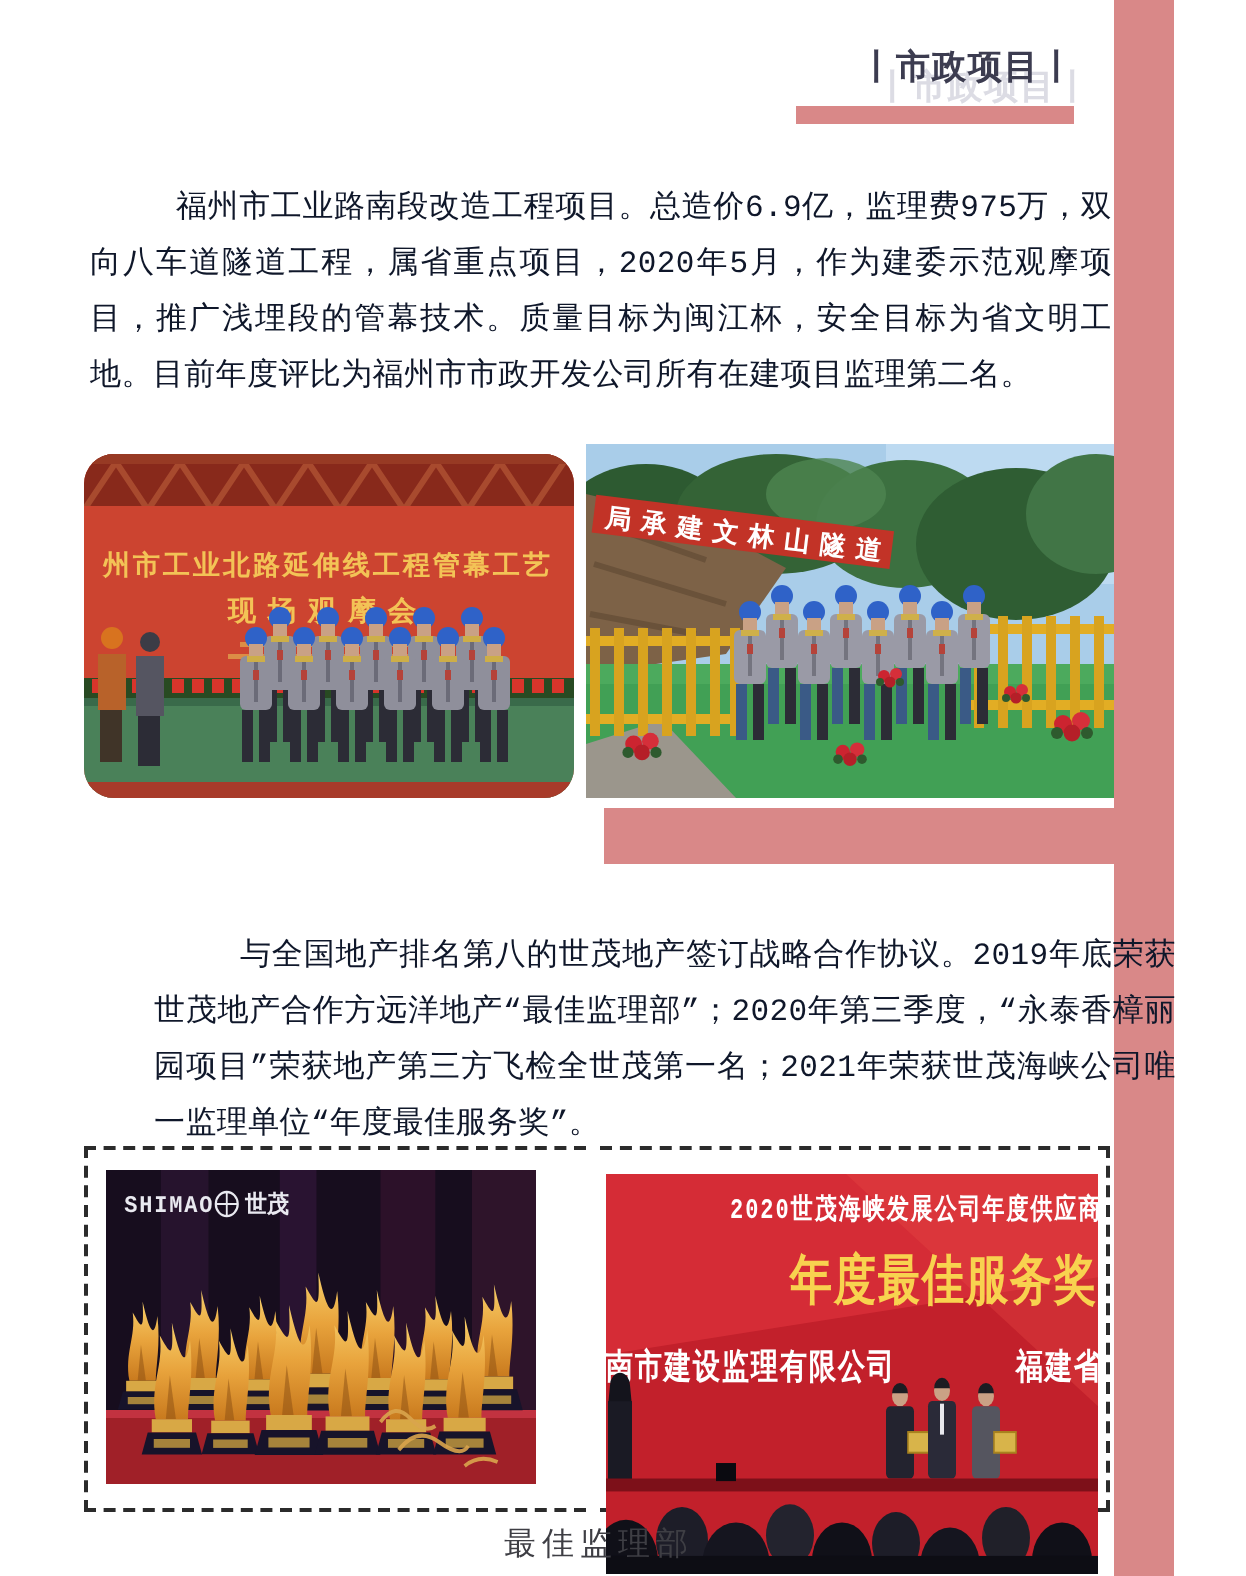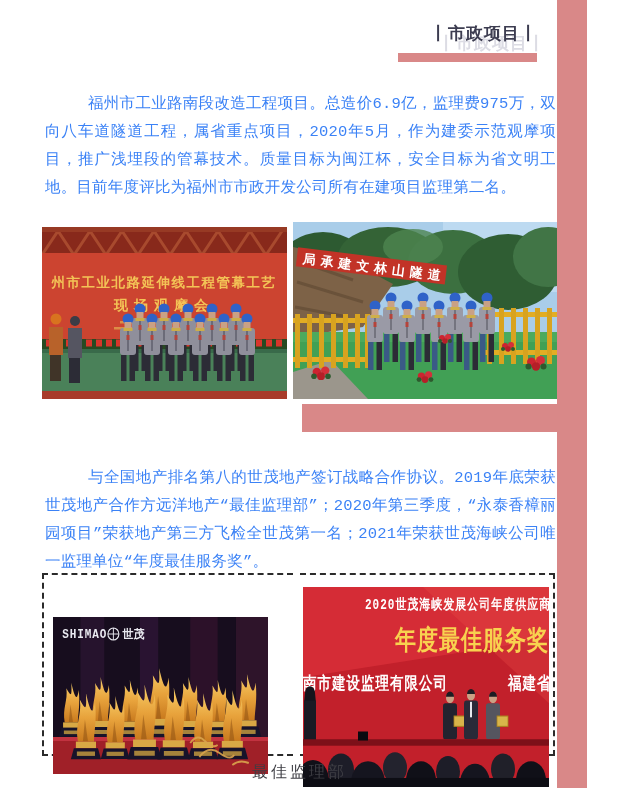--- a/index.html
+++ b/index.html
@@ -5,32 +5,32 @@
   html,body{margin:0;padding:0;background:#fff;}
   .page{position:relative;width:623px;height:788px;background:#ffffff;overflow:hidden;
         font-family:Liberation Mono, monospace;}
   .pink-strip{position:absolute;left:557px;top:0;width:30px;height:788px;background:#d98888;}
   .hdr-main{position:absolute;left:430px;top:22px;font-size:17px;font-weight:600;
             color:#3c3c50;letter-spacing:1px;z-index:3;white-space:nowrap;}
   .hdr-ghost{position:absolute;left:438px;top:32px;font-size:17px;font-weight:600;
              color:#dcdce4;letter-spacing:1px;z-index:2;white-space:nowrap;}
   .hdr-bar{position:absolute;left:398px;top:53px;width:139px;height:9px;background:#d98888;z-index:1;}
   .para{position:absolute;left:45px;width:511px;margin:0;font-size:15.5px;line-height:28px;
-        color:#3b82f6;text-align:justify;text-indent:43px;letter-spacing:0.2px;}
+        color:#0f172a;text-align:justify;text-indent:43px;letter-spacing:0.2px;}
   #para1{top:90px;}
-  #para2{top:464px;}
+  #para2{top:464px;margin-left:32px;}
   .ph{position:absolute;overflow:hidden;}
   .ph svg{display:block;width:100%;height:100%;}
-  .ph1{left:42px;top:227px;width:245px;height:172px;}
+  .ph1{left:42px;top:227px;width:245px;height:172px;border-radius:15px;}
   .ph2{left:293px;top:222px;width:264px;height:177px;}
   .pink-underbar{position:absolute;left:302px;top:404px;width:285px;height:28px;background:#d98888;}
   .dash-box{position:absolute;top:573px;height:183px;border:2px dashed #2b2b2b;box-sizing:border-box;background:transparent;}
   .dash-left{left:42px;width:251px;border-right:none;}
   .dash-right{left:300px;width:255px;border-left:none;}
-  .ph3{left:53px;top:585px;width:215px;height:157px;margin-top:32px;}
+  .ph3{left:53px;top:585px;width:215px;height:157px;}
   .ph4{left:303px;top:587px;width:246px;height:200px;}
   .footer-title{position:absolute;left:42px;top:762px;width:515px;text-align:center;
                 font-size:16px;letter-spacing:3px;color:#3e3e44;}
 </style>
 </head>
 <body>
 
 <div class="page">
 
   <div class="pink-strip"></div>

